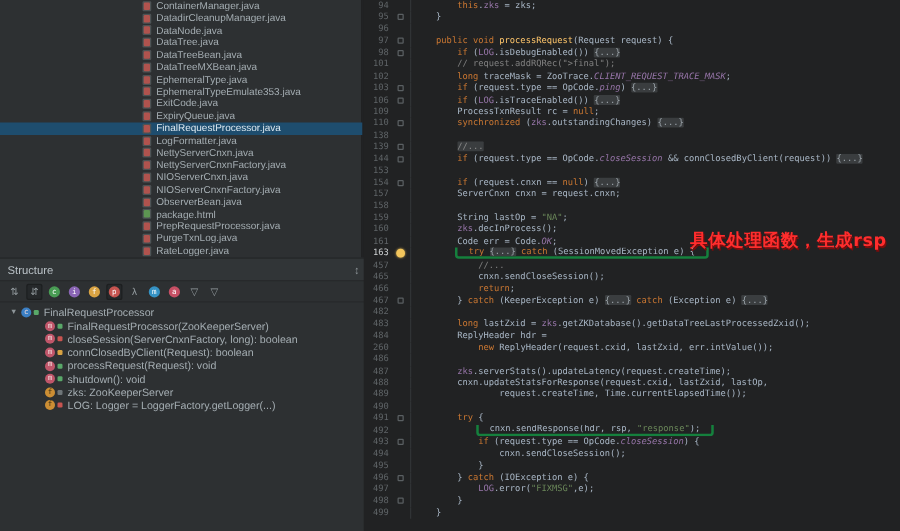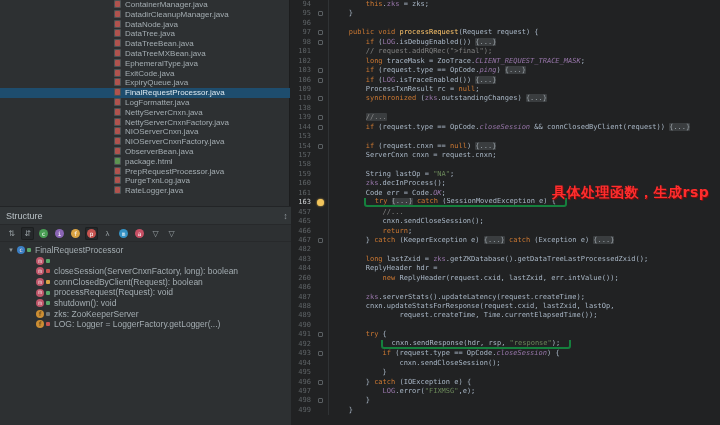--- a/index.html
+++ b/index.html
@@ -4,21 +4,21 @@
 <style>
   html,body{margin:0;padding:0;background:#1a1b1c;}
   *{box-sizing:border-box;}
   .app{position:relative;width:720px;height:425px;overflow:hidden;
        font-family:"Liberation Sans","DejaVu Sans",sans-serif;background:#212223;}
 
   
   .left{position:absolute;left:0;top:0;width:290px;height:425px;background:#2d3032;border-right:1px solid #1c1d1e;}
   .project-tree{position:absolute;left:0;top:0;width:290px;height:206px;overflow:hidden;}
   .tree-row{height:9.8px;line-height:9.8px;font-size:8px;color:#a4adb2;white-space:nowrap;
-            padding-left:114px;display:flex;}
+            padding-left:114px;display:flex;align-items:center;}
   .tree-row.sel{background:#1e4d6e;color:#dce8f0;}
   .ficon{display:inline-block;width:7px;height:8px;margin-right:4px;border-radius:1px;
          background:#4d5355;position:relative;flex:0 0 auto;}
   .ficon::after{content:"";position:absolute;left:1px;top:1px;width:5px;height:6px;border-radius:1px;}
   .ficon.java::after{background:#b0534e;}
   .ficon.html::after{background:#5d9552;}
 
   
   .structure{position:absolute;left:0;top:206px;width:330px;height:219px;background:#2d3032;border-top:1px solid #222426;}
   .st-header{height:18px;display:flex;align-items:center;padding:0 6px;background:#313537;border-bottom:1px solid #27292b;}
@@ -103,20 +103,24 @@
         <div class="tree-row">
           <span class="ficon java"></span>
           <span class="tlabel">DataTreeMXBean.java</span>
         </div>
         <div class="tree-row">
           <span class="ficon java"></span>
           <span class="tlabel">EphemeralType.java</span>
         </div>
         <div class="tree-row">
           <span class="ficon java"></span>
+          <span class="tlabel">EphemeralTypeEmulate353.java</span>
+        </div>
+        <div class="tree-row">
+          <span class="ficon java"></span>
           <span class="tlabel">ExitCode.java</span>
         </div>
         <div class="tree-row">
           <span class="ficon java"></span>
           <span class="tlabel">ExpiryQueue.java</span>
         </div>
         <div class="tree-row sel">
           <span class="ficon java"></span>
           <span class="tlabel">FinalRequestProcessor.java</span>
         </div>
@@ -210,20 +214,21 @@
       <div class="st-tree">
           <div class="st-row root">
             <span class="st-arrow">▼</span>
             <span class="micon class">c</span>
             <span class="vmark pub"></span>
             <span class="st-label">FinalRequestProcessor</span>
           </div>
           <div class="st-row child">
             <span class="micon method">m</span>
             <span class="vmark pub"></span>
+            <span class="st-label">FinalRequestProcessor(ZooKeeperServer)</span>
           </div>
           <div class="st-row child">
             <span class="micon method">m</span>
             <span class="vmark priv"></span>
             <span class="st-label">closeSession(ServerCnxnFactory, long): boolean</span>
           </div>
           <div class="st-row child">
             <span class="micon method">m</span>
             <span class="vmark prot"></span>
             <span class="st-label">connClosedByClient(Request): boolean</span>

